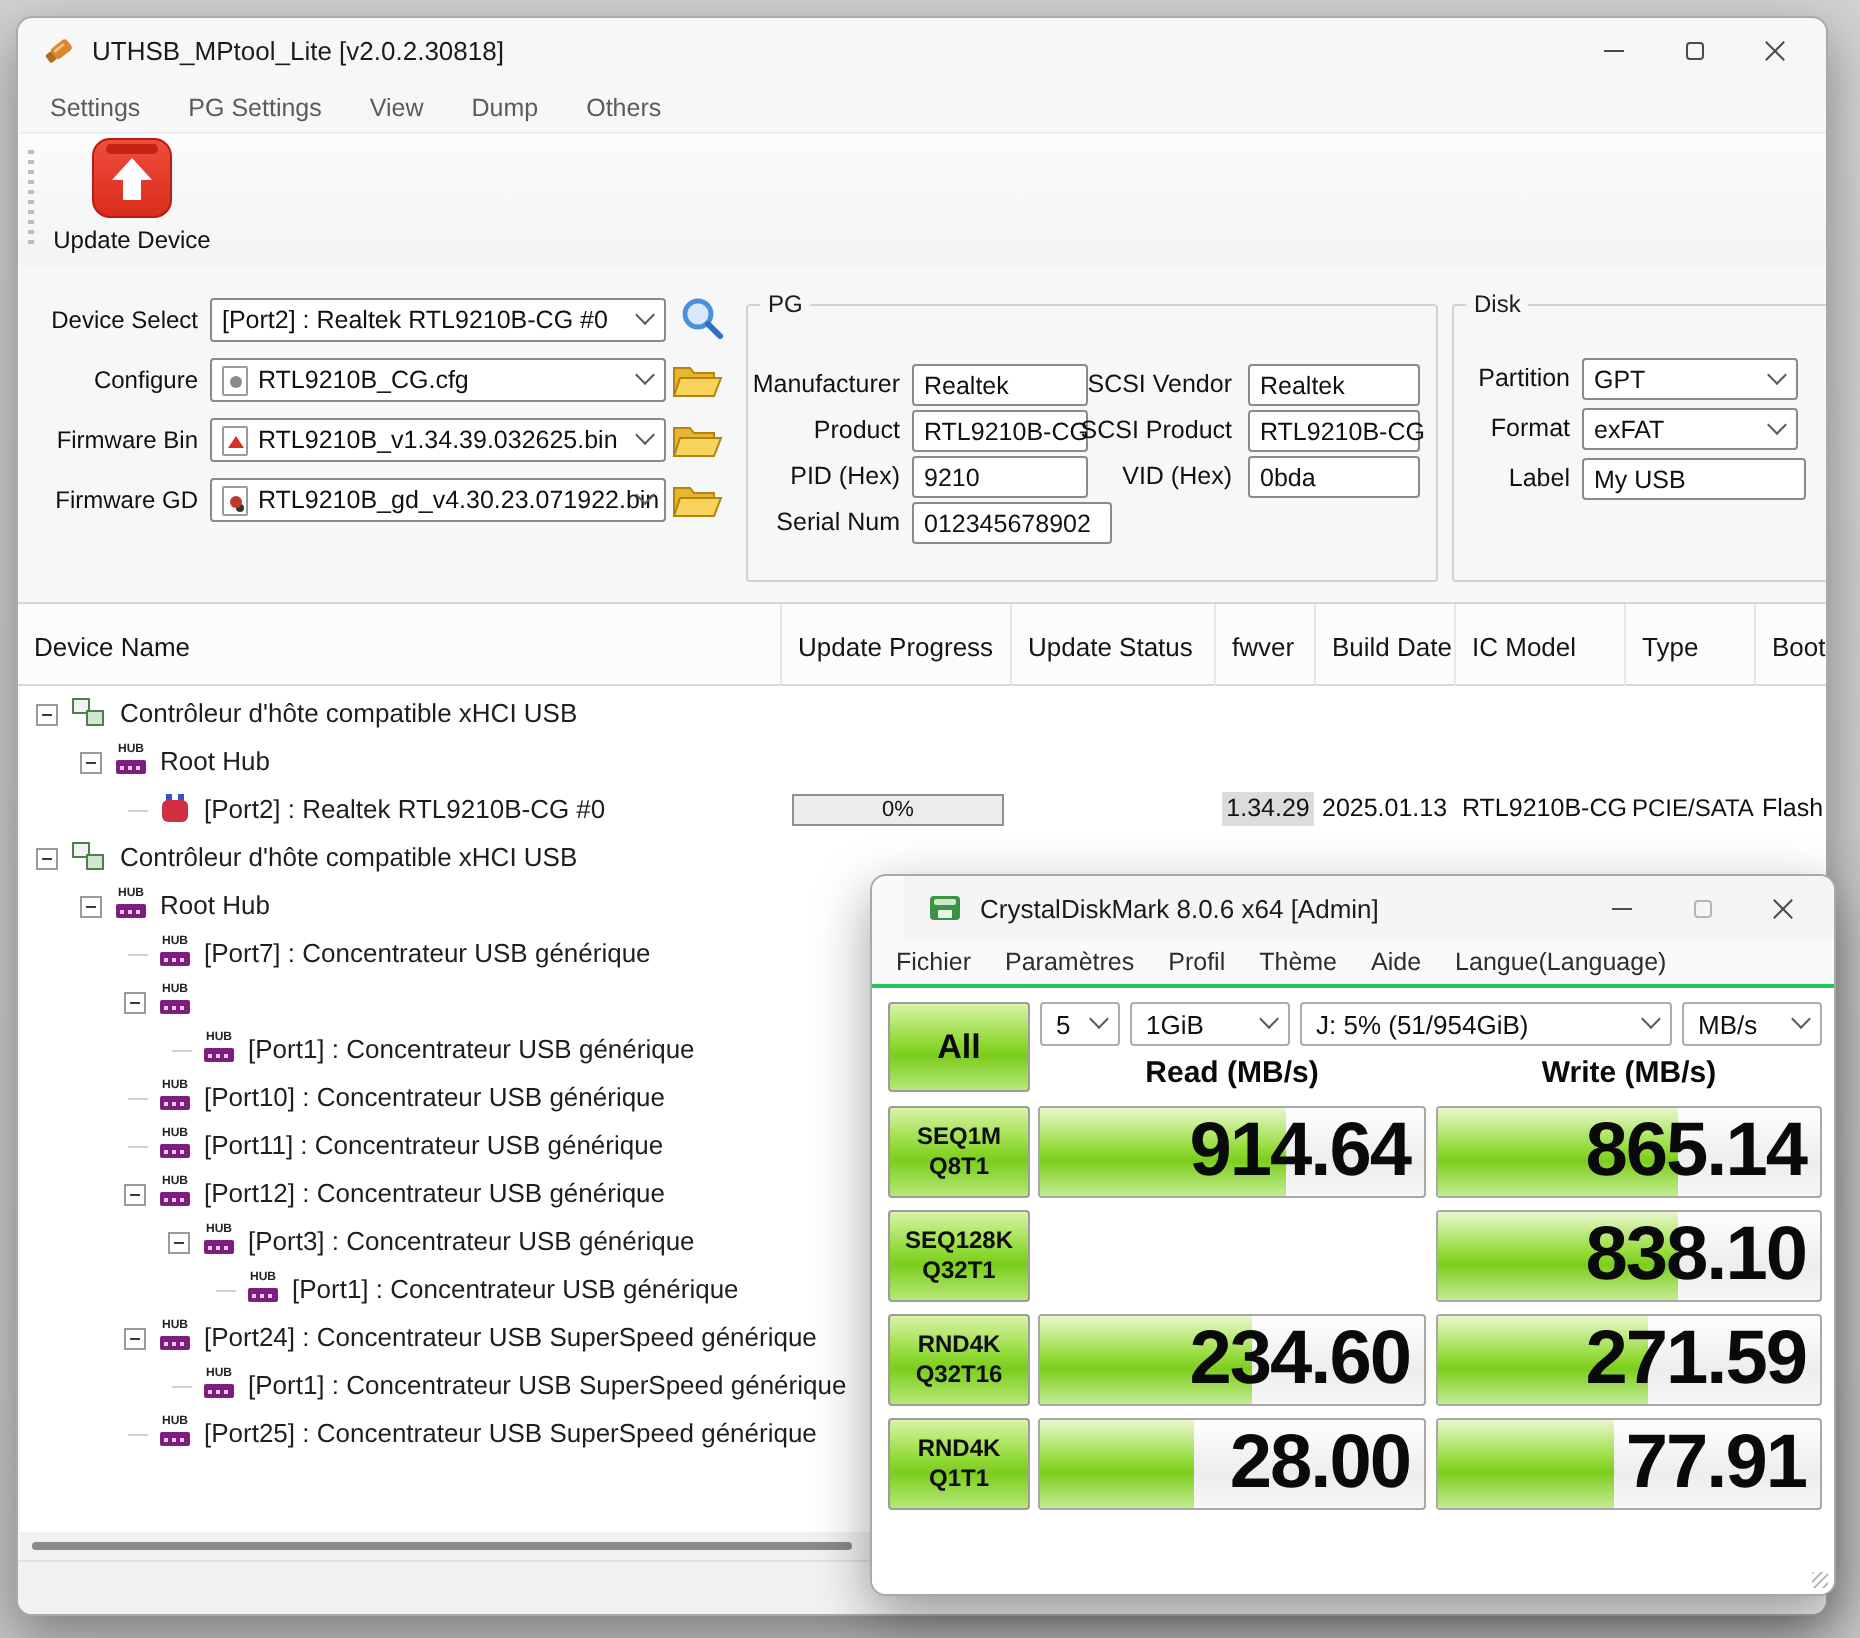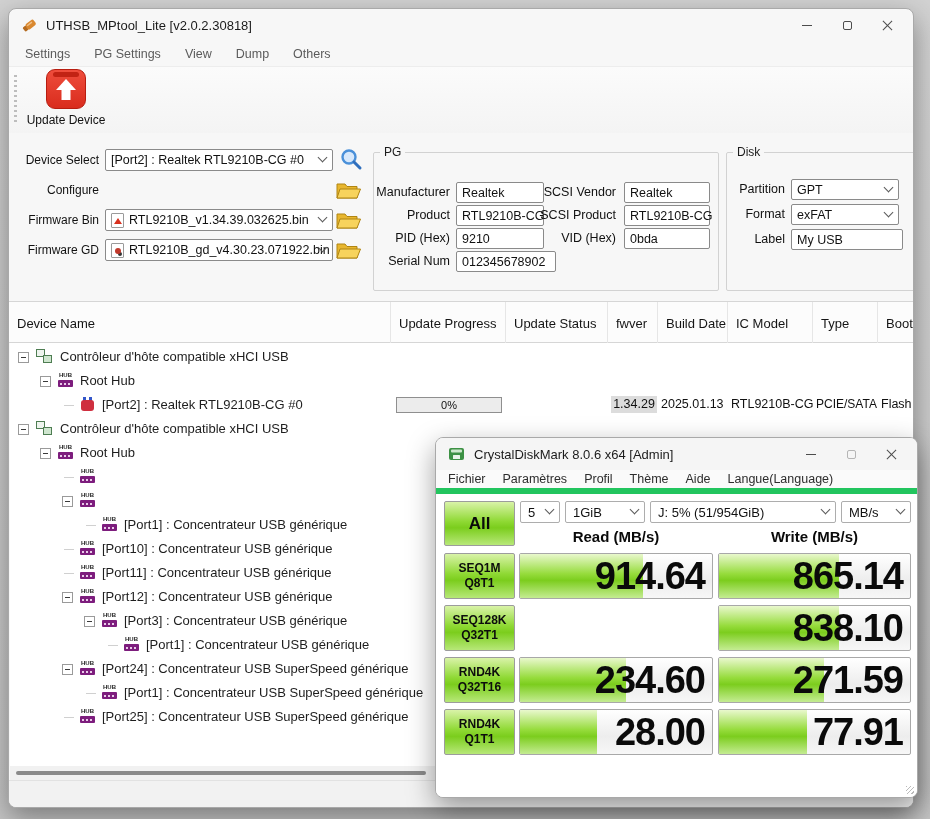--- a/index.html
+++ b/index.html
@@ -92,22 +92,22 @@
   .chip { position:absolute; height:17px; background:#dcdcdc; font-size:12.5px; color:#111; text-align:center; line-height:17px; }
   .cellval { position:absolute; font-size:12.5px; color:#111; white-space:nowrap; }
 
   
   .hscroll { position:absolute; left:1px; top:757px; width:904px; height:14px; background:#f1f1f1; }
   .hthumb { position:absolute; left:6px; top:5px; width:410px; height:4px; background:#8a8a8a; border-radius:2px; }
   .statusbar { position:absolute; left:0; top:771px; width:906px; height:29px; background:#f2f2f2; border-top:1px solid #e2e2e2; }
 
   
   #cdm-win { left:435px; top:437px; width:483px; height:361px; background:#fafafa; z-index:10; }
-  #cdm-win .titlebar { height:32px; background:#f5f5f5; }
-  .cdm-menubar { height:24px; display:flex; align-items:center; gap:17px; padding-left:12px; background:#fafafa; border-bottom:6px solid #22c55e; }
+  #cdm-win .titlebar { height:32px; background:#f5f5f5;margin-left:16px; }
+  .cdm-menubar { height:24px; display:flex; align-items:center; gap:17px; padding-left:12px; background:#fafafa; border-bottom:2px solid #22c55e; }
   .cdm-menu-item { font-size:12.5px; color:#2d2d2d; white-space:nowrap; }
   .cdm-body { position:absolute; left:0; top:56px; width:483px; height:305px; background:#fff; }
 
   .grn { background:linear-gradient(180deg,#d9f3a8 0%,#8fd934 45%,#7bcd1d 60%,#b7e878 100%); }
   .all-btn { position:absolute; left:8px; top:7px; width:71px; height:45px; border:1px solid #9c9c9c; border-radius:2px;
              display:flex; align-items:center; justify-content:center; font-size:17px; font-weight:bold; color:#0a0a0a; }
   .cdm-combo { position:absolute; top:7px; height:22px; background:#fff; border:1px solid #adadad; border-radius:2px;
                font-size:13px; color:#111; display:flex; align-items:center; padding:0 18px 0 7px; white-space:nowrap; overflow:hidden; }
   .rw-head { position:absolute; top:32px; height:22px; font-size:15px; font-weight:bold; color:#0a0a0a; text-align:center; line-height:22px; }
 
@@ -174,20 +174,25 @@
         <i class="caret"></i>
     </div>
     <div class="tool-ic" style="left:328px; top:46px;">
       <svg width="24" height="24" viewBox="0 0 24 24">
         <circle cx="10" cy="10" r="6.5" fill="#d7e8fb" stroke="#4a90d9" stroke-width="2.4"></circle>
         <line x1="15" y1="15" x2="21" y2="21" stroke="#2f6fbd" stroke-width="3" stroke-linecap="round"></line>
       </svg>
     </div>
 
     <span class="form-label" style="left:4px; top:82px;">Configure</span>
+    <div class="combo" style="left:96px; top:78px; width:228px;">
+      <span class="doc-ic doc-gear"></span>
+      <span>RTL9210B_CG.cfg</span>
+        <i class="caret"></i>
+    </div>
     <div class="tool-ic" style="left:326px; top:77px;">
       <svg width="26" height="21" viewBox="0 0 26 21">
         <path d="M1 4 L9 4 L11 6.5 L21 6.5 L21 18 L1 18 Z" fill="#e8b62e" stroke="#b08512" stroke-width="1"></path>
         <path d="M4 9 L24.5 9 L21 18 L1 18 Z" fill="#f7d35c" stroke="#b08512" stroke-width="1"></path>
       </svg>
     </div>
 
     <span class="form-label" style="left:4px; top:112px;">Firmware Bin</span>
     <div class="combo" style="left:96px; top:108px; width:228px;">
       <span class="doc-ic doc-up"></span>
@@ -316,20 +321,21 @@
         </div>
       <span class="tlabel" style="left:70px;">Root Hub</span>
     </div>
 
     <div class="trow" style="top:122px;">
       <div class="stub" style="left:54px;"></div>
       <div class="ticon ic-hub" style="left:70px;">
           <span class="hub-txt">HUB</span>
           <div class="hub-bar"></div>
         </div>
+      <span class="tlabel" style="left:92px;">[Port7] : Concentrateur USB générique</span>
     </div>
 
     <div class="trow" style="top:146px;">
       <div class="expander" style="left:52px;"></div>
       <div class="ticon ic-hub" style="left:70px;">
           <span class="hub-txt">HUB</span>
           <div class="hub-bar"></div>
         </div>
     </div>
 

